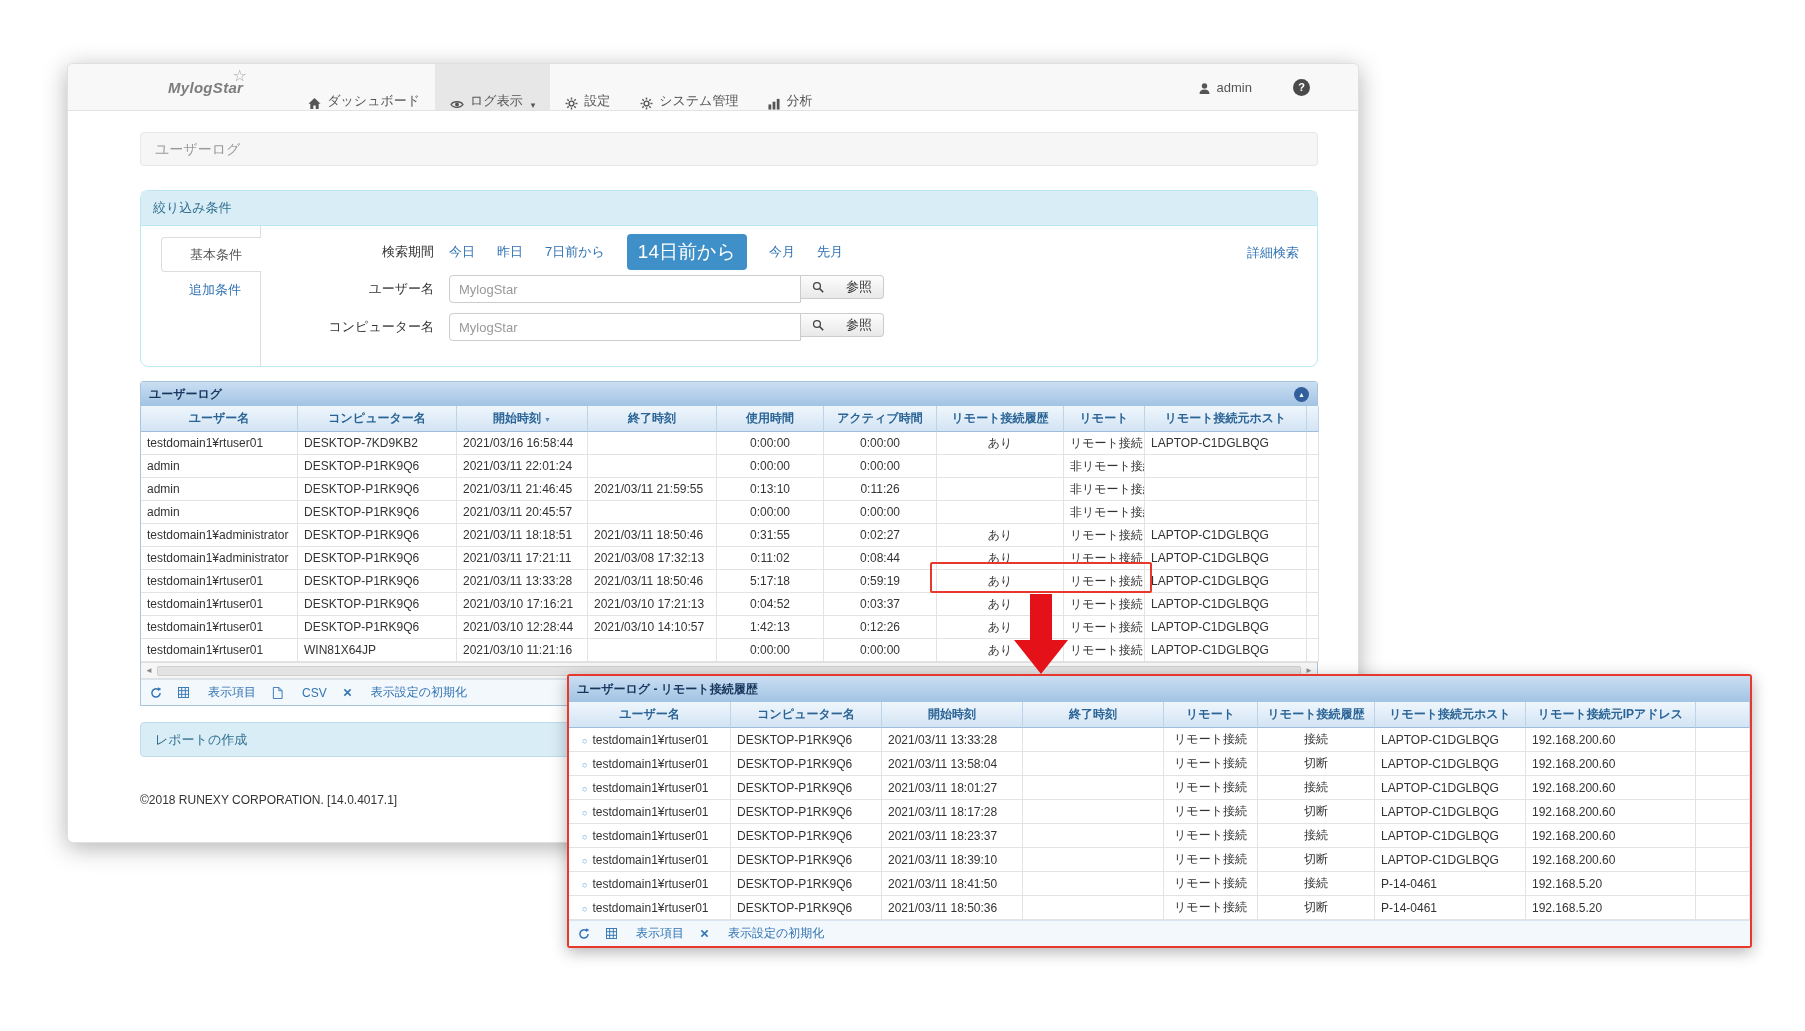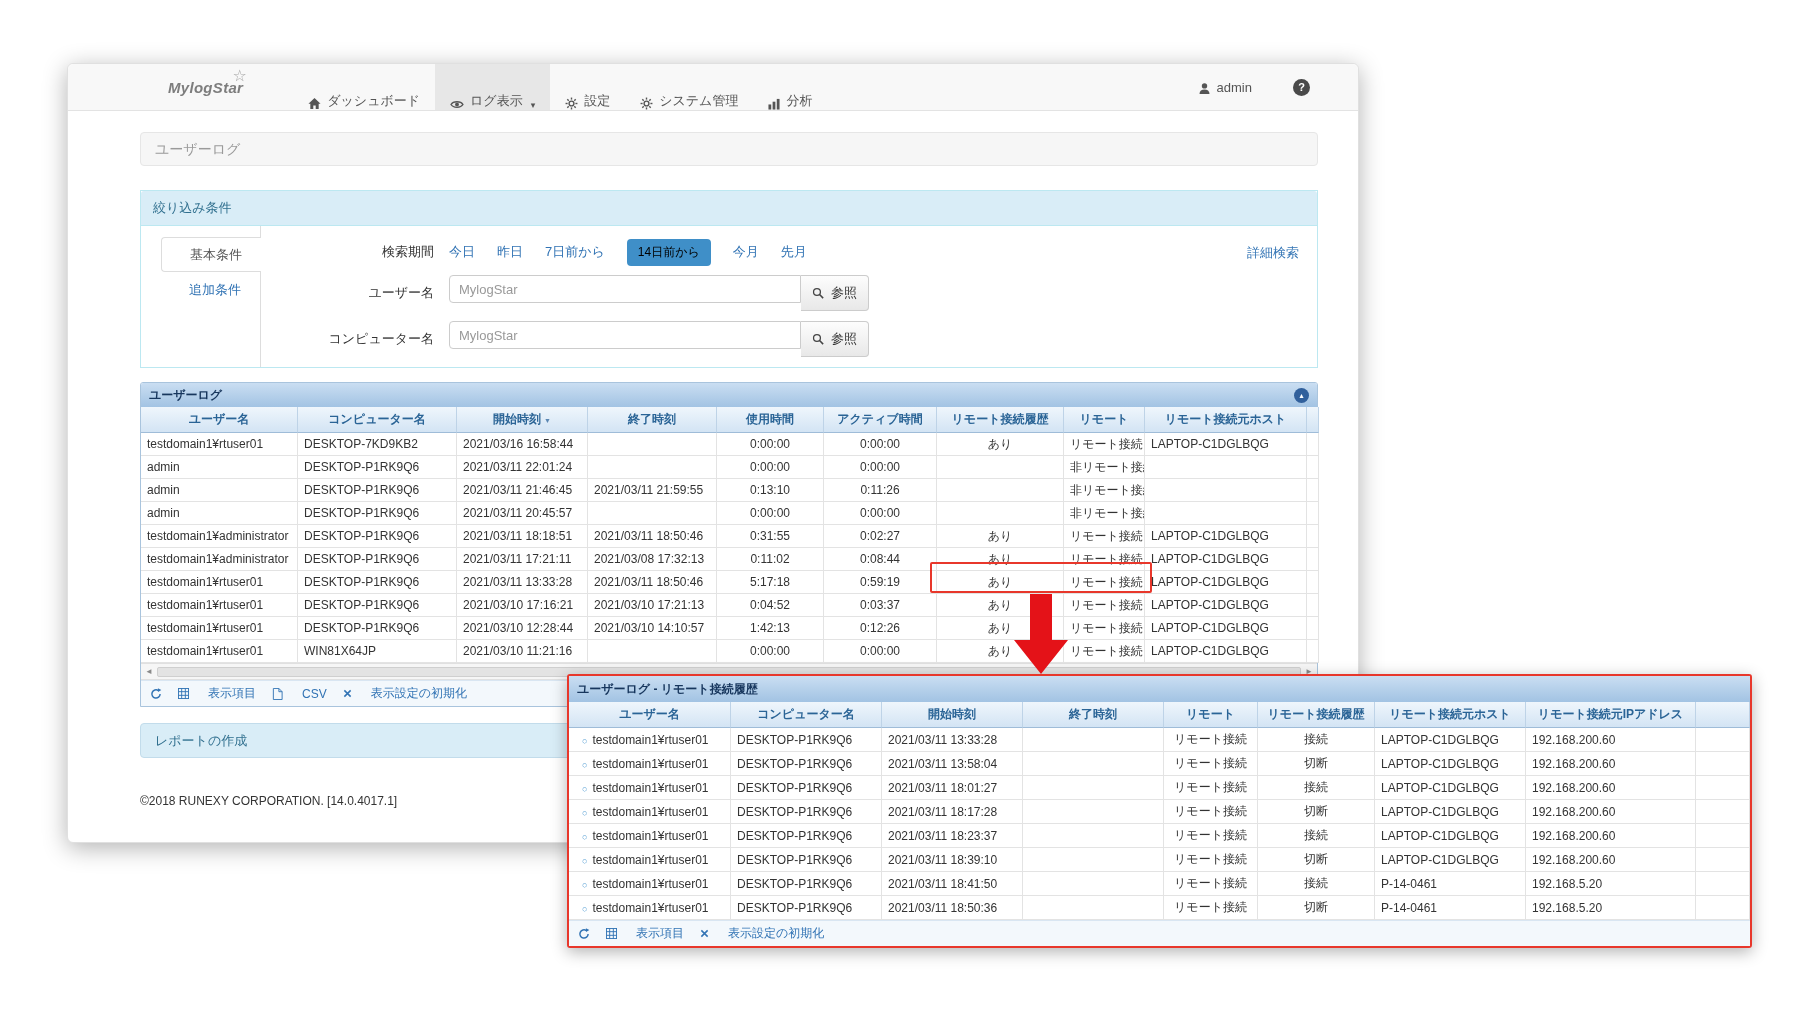--- a/index.html
+++ b/index.html
@@ -20,42 +20,42 @@
   .caret{font-size:9px;margin-left:2px;color:#555;}
   .nav-right{margin-left:auto;display:flex;align-items:center;gap:26px;padding-right:48px;}
   .help-badge{width:17px;height:17px;border-radius:50%;background:#4a4a4a;color:#fff;font-size:11px;
               font-weight:bold;text-align:center;line-height:17px;cursor:pointer;}
 
   .content{padding:0 40px 0 72px;}
   .page-title{margin-top:21px;height:34px;line-height:32px;background:#f6f6f6;border:1px solid #e6e6e6;
               border-radius:4px;color:#9a9a9a;font-size:14px;padding-left:14px;}
 
   
-  .panel-info{margin-top:24px;border:1px solid #bce8f1;border-radius:0;background:#fff;}
+  .panel-info{margin-top:24px;border:1px solid #bce8f1;border-radius:8px;background:#fff;}
   .panel-info-header{background:#d9edf7;color:#31708f;font-size:13px;padding:8px 12px;
                      border-bottom:1px solid #bce8f1;border-radius:3px 3px 0 0;}
   .filter-body{display:flex;min-height:140px;}
   .tabs-col{width:120px;border-right:1px solid #ddd;padding-top:11px;}
   .tab{height:35px;display:flex;align-items:center;padding-left:28px;font-size:13px;cursor:pointer;margin-left:20px;}
   .tab.active{border:1px solid #ddd;border-right:none;margin-right:-1px;background:#fff;color:#555;
               border-radius:4px 0 0 4px;position:relative;z-index:2;}
   .tab.inactive{color:#3173b4;}
   .form-col{flex:1;position:relative;padding-top:13px;}
   .form-row{display:flex;align-items:center;margin-bottom:10px;}
   .form-label{width:188px;text-align:right;padding-right:15px;font-size:13px;color:#333;flex:none;}
   .periods{display:flex;align-items:center;gap:22px;height:26px;}
   .period-link{color:#3173b4;font-size:13px;cursor:pointer;text-align:right;}
-  .period-selected{background:#3f8fc8;color:#000000;font-size:12px;padding:5px 11px;border-radius:4px;cursor:pointer;}
+  .period-selected{background:#3f8fc8;color:#ffffff;font-size:19px;padding:5px 11px;border-radius:4px;cursor:pointer;}
   .advanced-link{position:absolute;top:18px;right:18px;color:#3173b4;font-size:13px;cursor:pointer;}
   .input-group{display:flex;}
   .text-input{width:352px;height:28px;border:1px solid #ccc;border-radius:4px 0 0 4px;padding:0 9px;
               font-size:13px;color:#555;outline:none;}
   .text-input::placeholder{color:#999;}
-  .browse-btn{height:36px;border:1px solid #ccc;border-left:none;background:linear-gradient(#fdfdfd,#e8e8e8);
-              border-radius:0 4px 4px 0;font-size:13px;color:#333;display:flex;align-items:center;gap:7px;
+  .browse-btn{height:24px;border:1px solid #ccc;border-left:none;background:linear-gradient(#fdfdfd,#e8e8e8);
+              border-radius:0 4px 4px 0;font-size:13px;color:#333;display:flex;align-items:center;gap:22px;
               padding:0 11px;cursor:pointer;}
 
   
   .log-panel{margin-top:14px;border:1px solid #a9c4dd;border-radius:3px 3px 0 0;}
   .tbl-titlebar{height:24px;background:linear-gradient(#cadef2,#a2c3e3);display:flex;align-items:center;
                 color:#17365d;font-weight:bold;font-size:12px;padding:0 8px;border-radius:2px 2px 0 0;}
   .tbl-titlebar .t{flex:1;}
   .collapse-btn{width:15px;height:15px;border-radius:50%;background:#31609c;color:#fff;font-size:8px;
                 line-height:15px;text-align:center;cursor:pointer;}
   table.grid{border-collapse:separate;border-spacing:0;table-layout:fixed;width:1178px;font-size:12px;}

